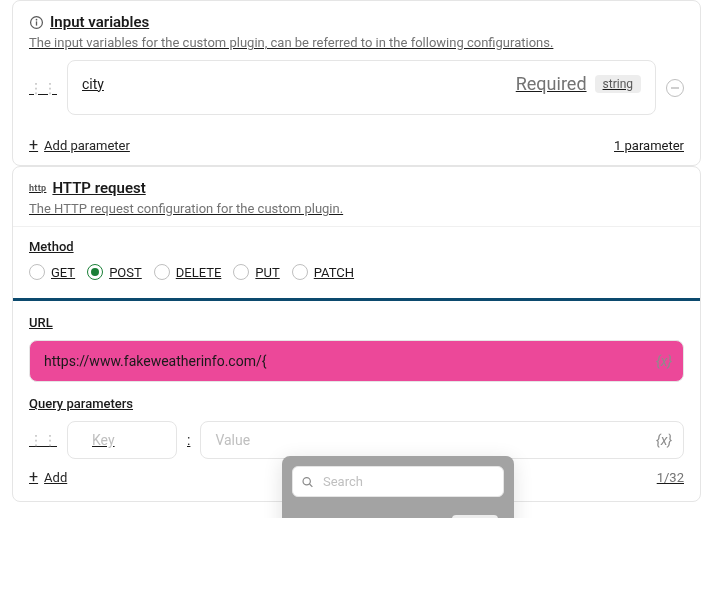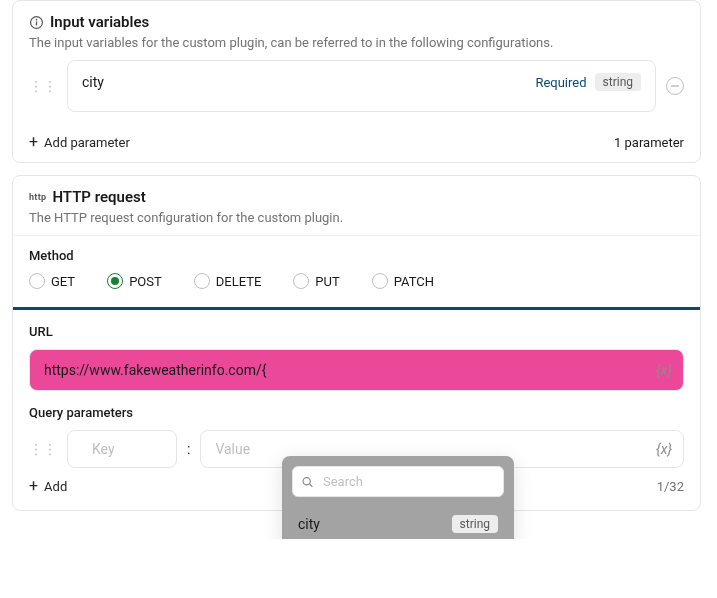--- a/index.html
+++ b/index.html
@@ -9,21 +9,21 @@
       color: #1a1a1a;
       padding: 0 16px 16px 12px;
       width: 717px;
       font-size: 14px;
       position: relative;
     }
     .section {
       border: 1px solid #e5e5e5;
       border-radius: 8px;
       background: #fff;
-      margin-bottom: 12px;
+      text-decoration: underline;
     }
     .section-header {
       padding: 12px 16px 10px;
     }
     .section-title-row {
       display: flex;
       align-items: center;
       gap: 6px;
       margin-bottom: 4px;
     }
@@ -58,22 +58,22 @@
       display: flex;
       align-items: center;
       gap: 8px;
       margin-bottom: 8px;
     }
     .param-name {
       font-size: 14px;
       flex: 1;
     }
     .required-tag {
-      color: #0c4a6e;
-      font-size: 13px;
+      color: #737373;
+      font-size: 18px;
     }
     .type-badge {
       background: #ededed;
       color: #595959;
       font-size: 12px;
       padding: 2px 8px;
       border-radius: 4px;
     }
     .param-desc {
       color: #737373;
@@ -115,21 +115,21 @@
       color: #1a1a1a;
       text-align: center;
     }
     .field-label {
       font-size: 13px;
       font-weight: 500;
       margin-bottom: 10px;
     }
     .radio-row {
       display: flex;
-      gap: 32px;
+      gap: 12px;
       align-items: center;
     }
     .radio-item {
       display: flex;
       align-items: center;
       gap: 6px;
       cursor: pointer;
     }
     .radio-circle {
       width: 16px;

